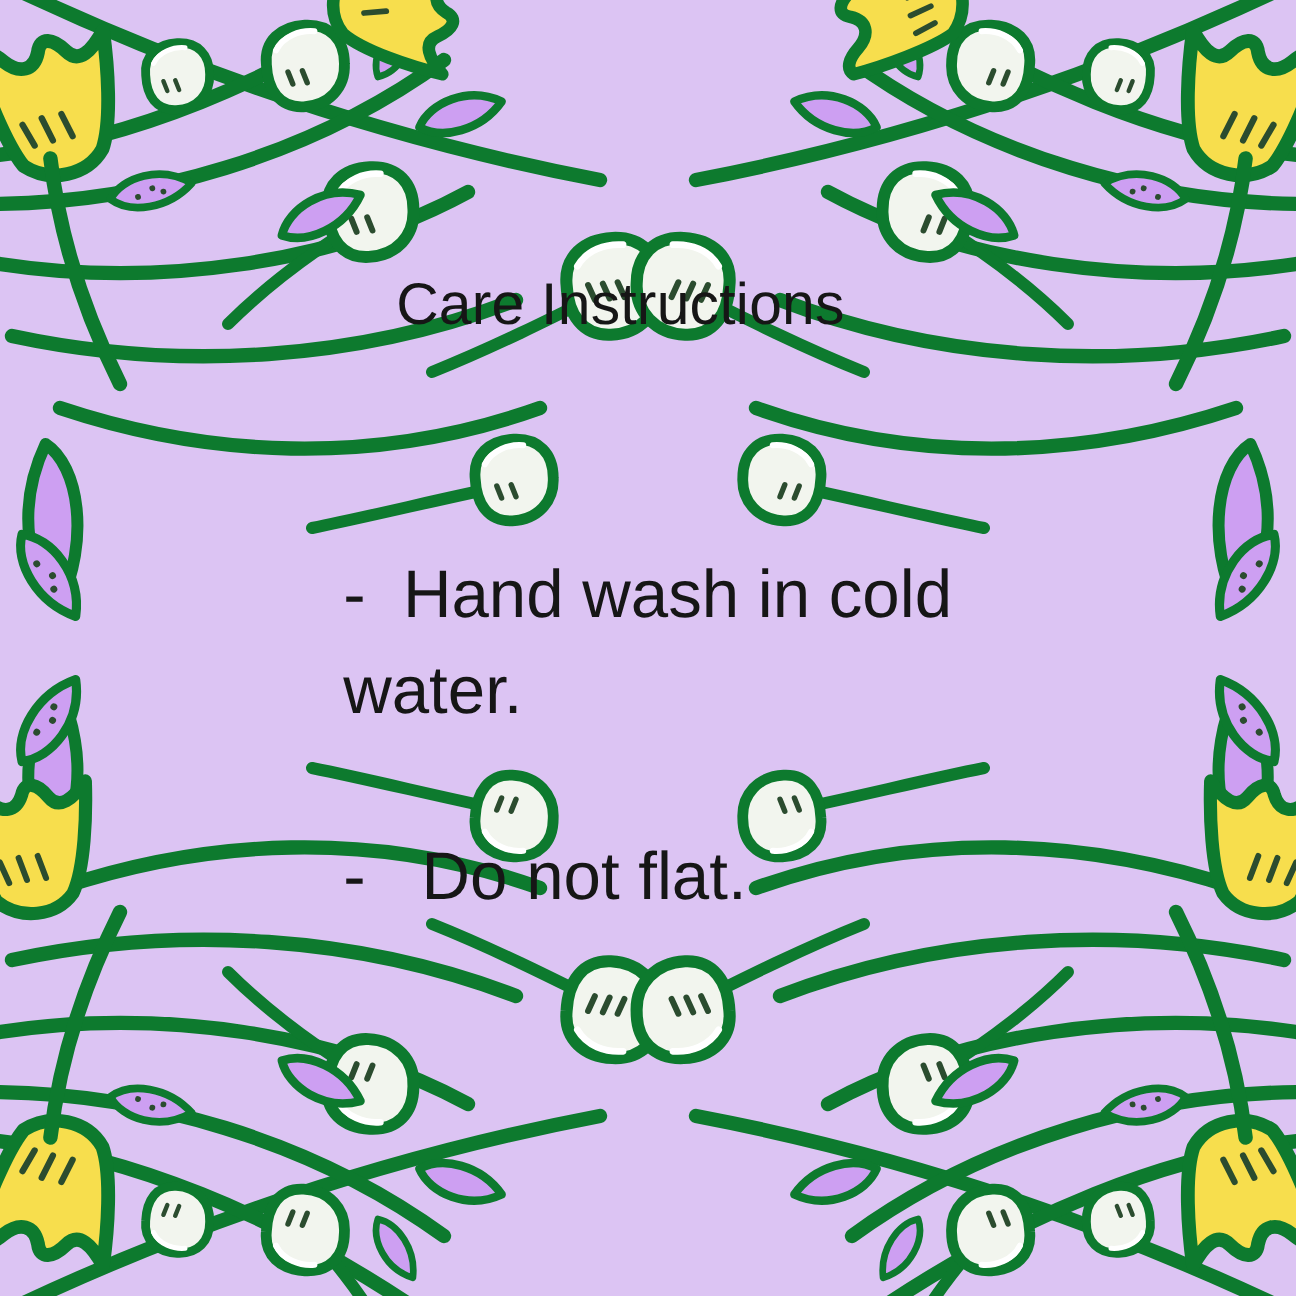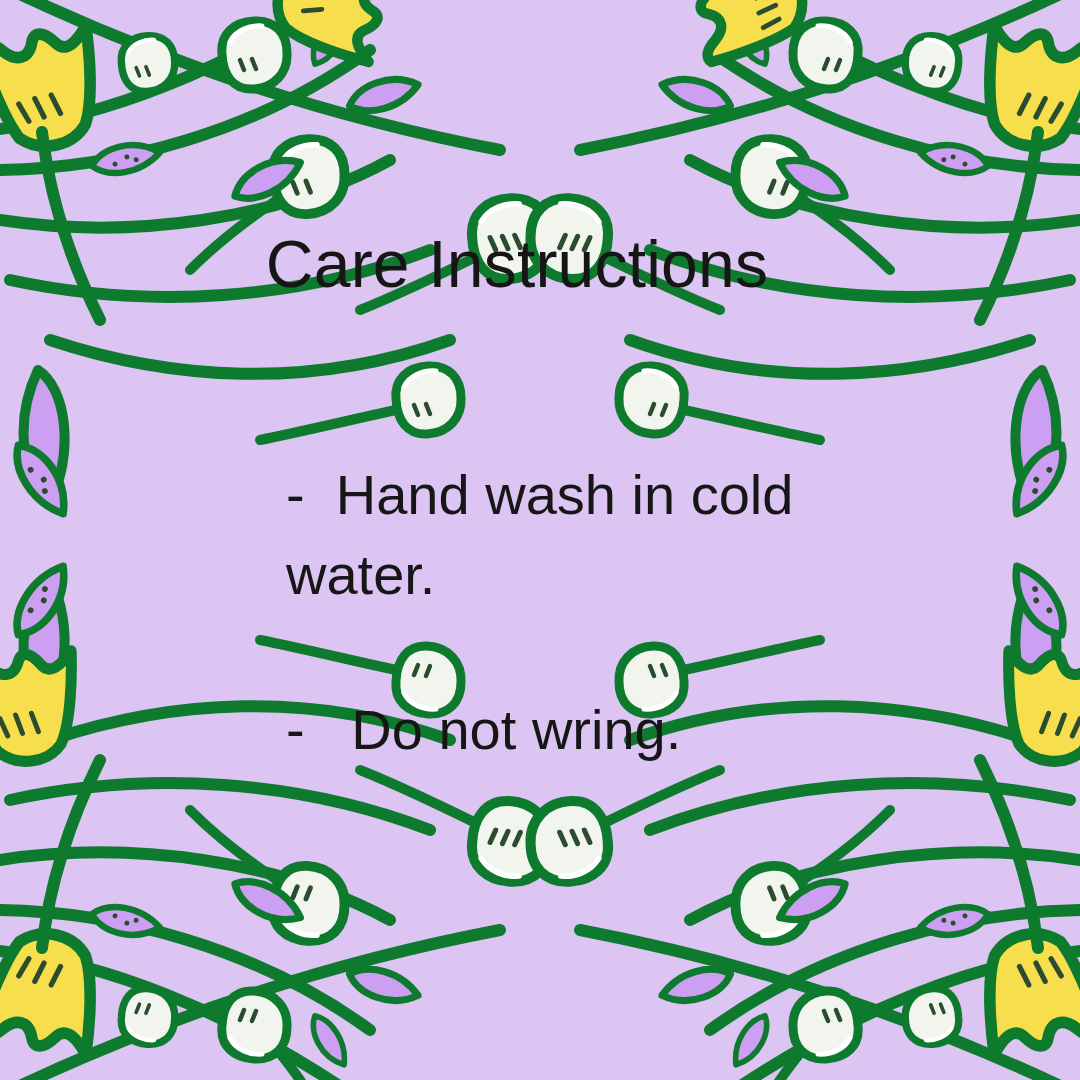--- a/index.html
+++ b/index.html
@@ -31,21 +31,21 @@
     inset: 0;
     width: 1080px;
     height: 1080px;
   }
   #page-title {
     position: absolute;
     top: 228px;
     left: 0;
     width: 1034px;
     text-align: center;
-    font-size: 66px;
+    font-size: 49px;
     font-weight: 400;
     color: #161616;
     letter-spacing: 0.2px;
     line-height: 1.1;
     margin: 0;
     font-family: "Liberation Sans", sans-serif;
   }
   #instructions-list {
     position: absolute;
     top: 455px;
@@ -213,17 +213,17 @@
     <g transform="translate(1056,700) rotate(6) scale(-1,1)">
         <use href="#tulip"></use>
       </g>
   </svg>
 
   <div id="content">
     <h1 id="page-title">Care Instructions</h1>
 
     <ul id="instructions-list">
       <li class="instruction-item">-  Hand wash in cold water.</li>
-      <li class="instruction-item">-   Do not wring.</li>
+      <li class="instruction-item">-   Do not flat.</li>
     </ul>
   </div>
 
 </div>
 
 </body></html>

